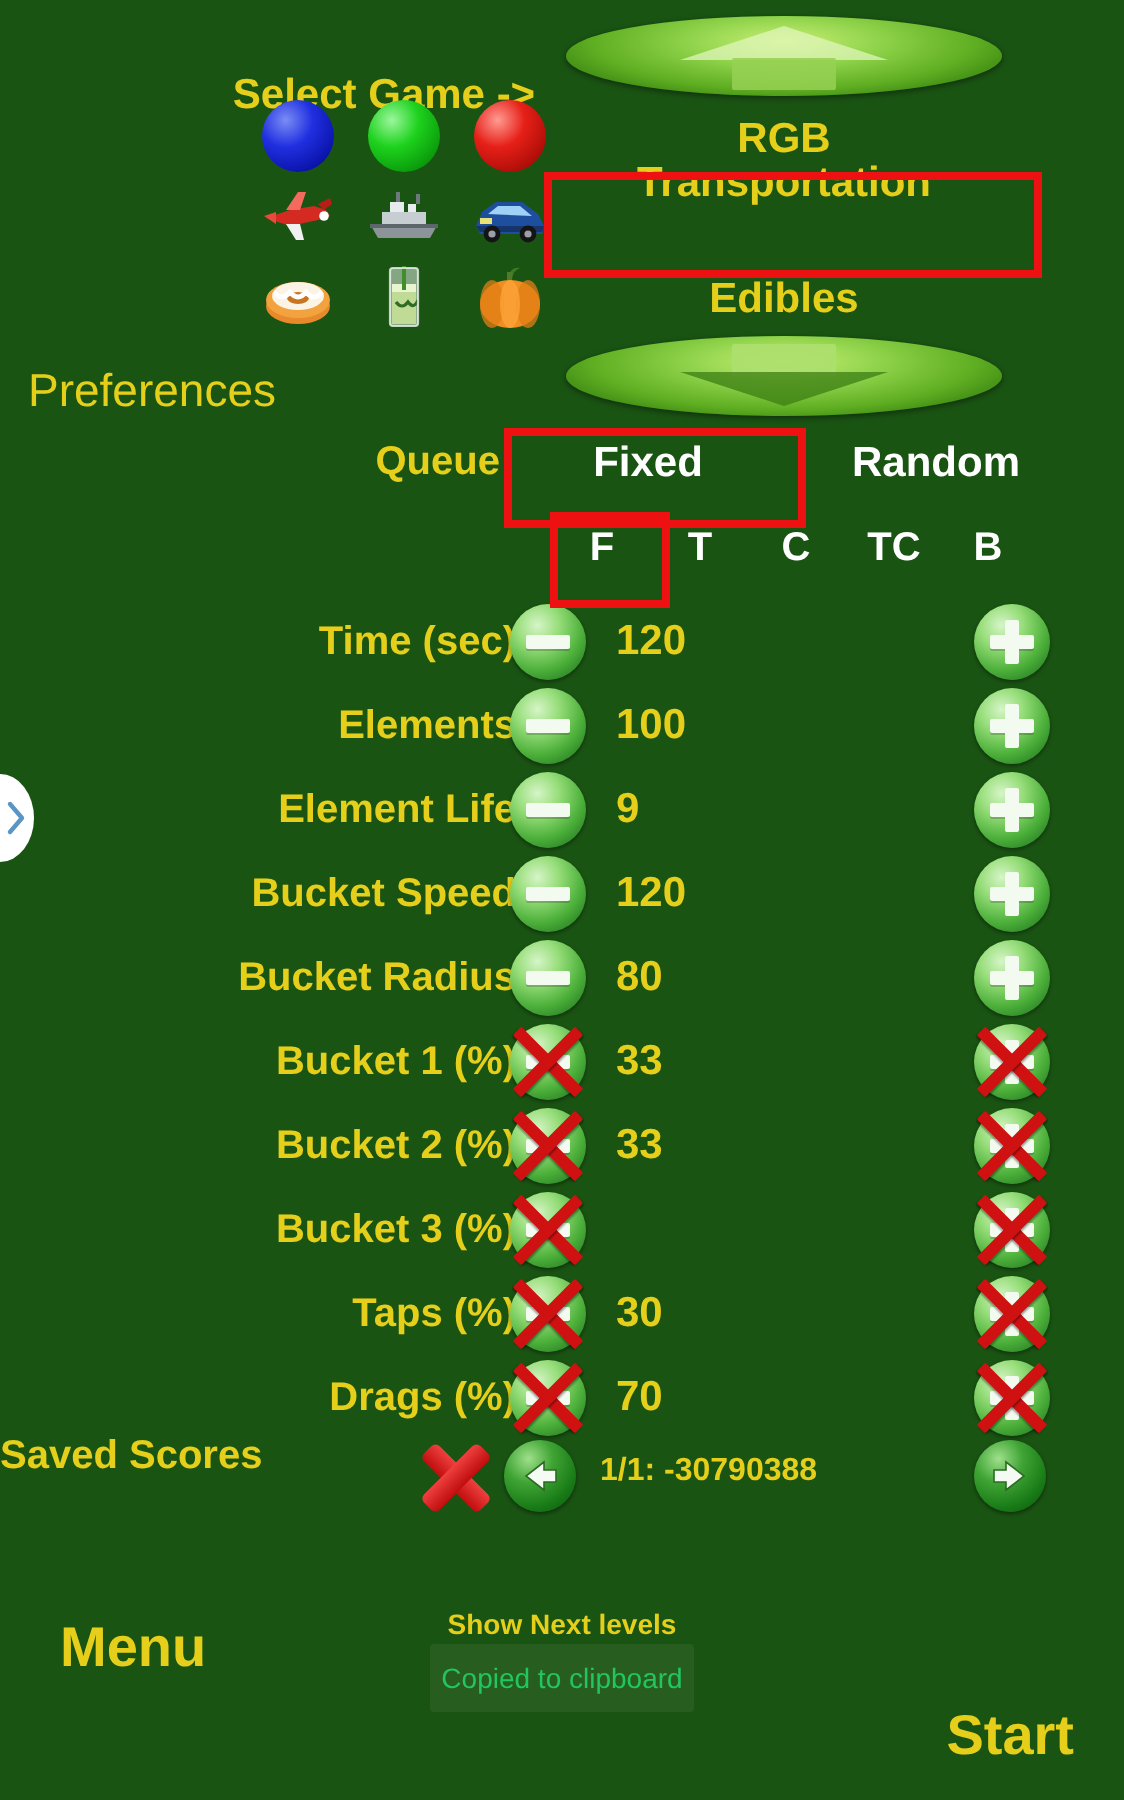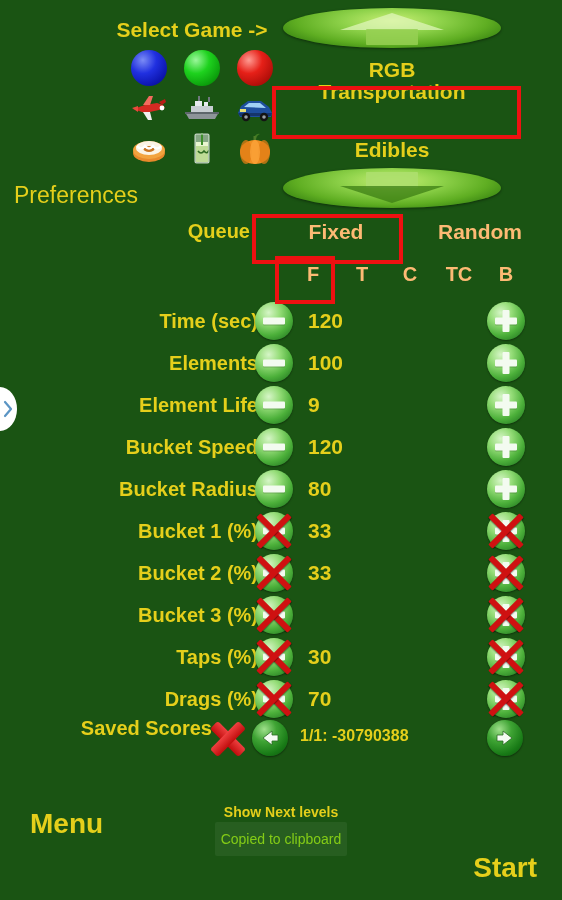--- a/index.html
+++ b/index.html
@@ -8,25 +8,25 @@
     background:#1a5413;
     font-family:"Liberation Sans", sans-serif;
     overflow:hidden;
     position:relative;
     -webkit-font-smoothing:antialiased;
   }
   .screen{position:relative;width:562px;height:900px;overflow:hidden;}
 
   
   .gold{color:#e5cf1b;}
-  .white{color:#fdba74;padding-left:12px;}
+  .white{color:#ffffff;}
 
   
   .sel-game-label{
-    position:absolute;left:112px;top:18px;width:160px;
+    position:absolute;left:112px;top:36px;width:160px;
     text-align:center;font-size:21px;font-weight:bold;
   }
   .arrow-btn{
     position:absolute;left:283px;width:218px;height:40px;
     display:flex;align-items:center;justify-content:center;
   }
   .arrow-up{top:8px;}
   .arrow-down{top:168px;}
   .ellipse-arrow{
     width:218px;height:40px;position:relative;
@@ -143,21 +143,21 @@
   .m0{left:277px;} .m1{left:326px;} .m2{left:374px;} .m3{left:423px;} .m4{left:470px;}
 
   
   .annot{position:absolute;border:4px solid #ee1111;pointer-events:none;}
   .annot-transport{left:272px;top:86px;width:241px;height:45px;}
   .annot-fixed{left:252px;top:214px;width:143px;height:42px;}
   .annot-f{left:275px;top:256px;width:52px;height:40px;}
 
   
   .scores-row{position:absolute;left:0;top:717px;width:562px;height:42px;}
-  .scores-label{position:absolute;left:0;width:212px;text-align:right;font-size:20px;font-weight:bold;}
+  .scores-label{position:absolute;left:0;width:212px;text-align:left;font-size:20px;font-weight:bold;}
   .big-x{position:absolute;left:208px;top:6px;width:40px;height:32px;}
   .big-x i{
     position:absolute;left:50%;top:50%;width:40px;height:11px;
     background:linear-gradient(#ef4040,#c00d0d);border-radius:3px;
   }
   .big-x i:first-child{transform:translate(-50%,-50%) rotate(45deg);}
   .big-x i:last-child{transform:translate(-50%,-50%) rotate(-45deg);}
 
   .nav-circ{
     position:absolute;width:36px;height:36px;border-radius:50%;
@@ -175,21 +175,21 @@
   .menu-btn{position:absolute;left:30px;top:808px;font-size:28px;font-weight:bold;}
   .start-btn{position:absolute;right:25px;top:808px;font-size:28px;font-weight:bold;margin-top:44px;}
   .next-levels{
     position:absolute;left:201px;top:804px;width:160px;text-align:center;
     font-size:14px;font-weight:bold;
   }
   .toast{
     position:absolute;left:215px;top:822px;width:132px;height:34px;
     background:rgba(255,255,255,.06);
     display:flex;align-items:center;justify-content:center;
-    color:#84cc16;font-size:14px;border-radius:2px;
+    color:#22c55e;font-size:14px;border-radius:2px;
   }
 
   
   .drawer-handle{
     position:absolute;left:-17px;top:387px;width:34px;height:44px;
     background:#fff;border-radius:50%;
     display:flex;align-items:center;justify-content:flex-end;
     padding-right:3px;box-sizing:border-box;
   }
   .drawer-handle svg{display:block;}

